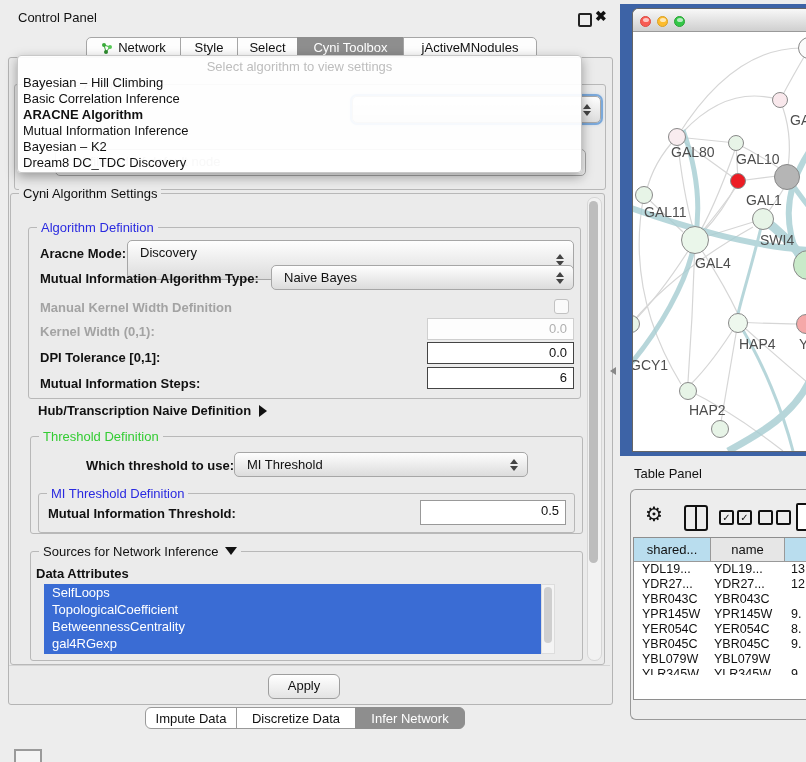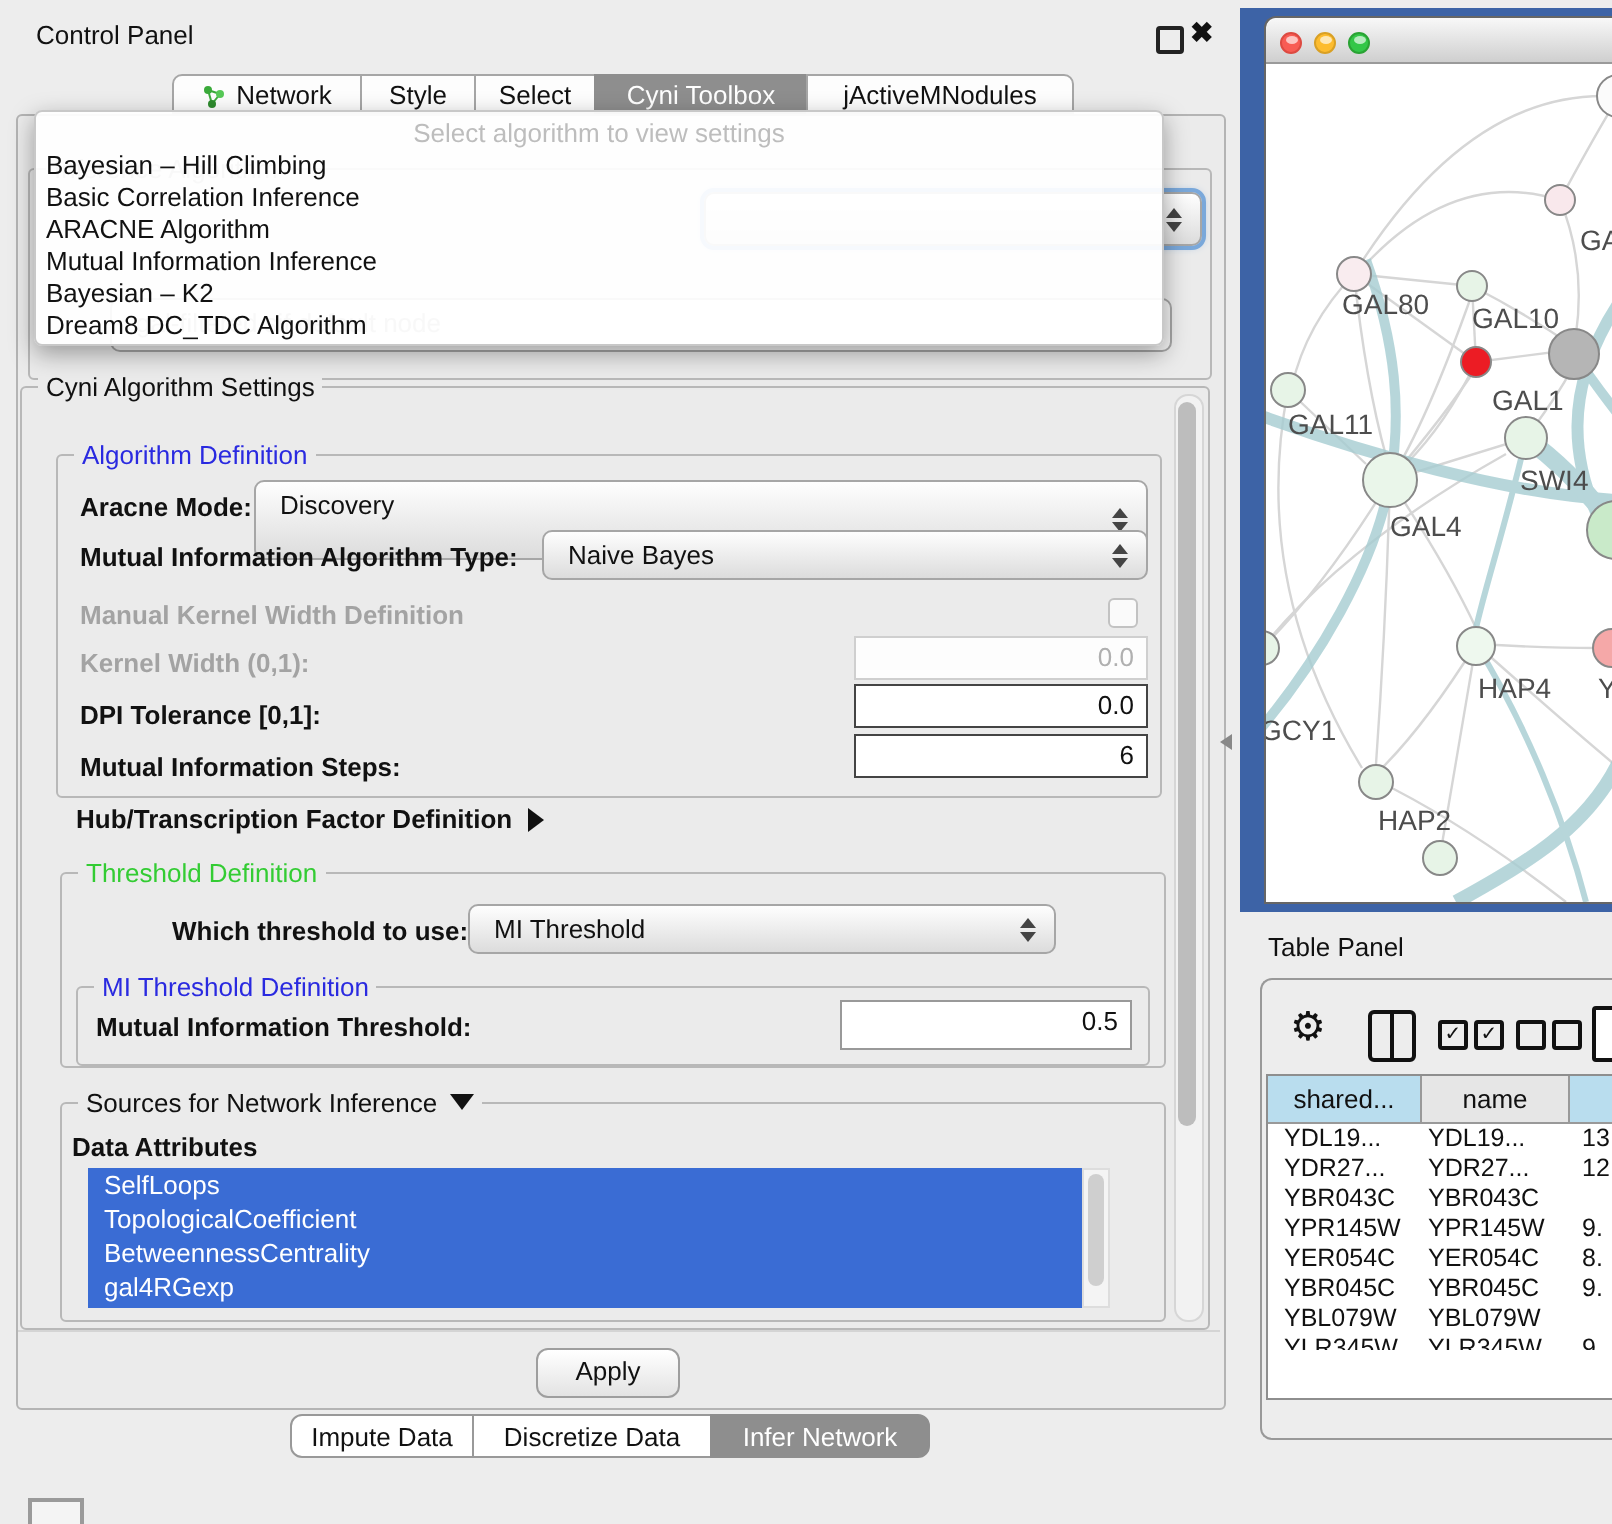--- a/index.html
+++ b/index.html
@@ -41,21 +41,21 @@
   #algo-combo-behind{left:352px;top:96px;width:249px;height:27px;outline:2px solid #7aa8da;box-shadow:0 0 4px #7aa8da;}
   #network-combo-behind{left:55px;top:149px;width:531px;height:27px;background:#f3f3f3;}
   #network-combo-behind .cv{color:#9a9a9a;}
 
   
   #algo-popup{left:17px;top:55px;width:563px;height:116px;background:rgba(255,255,255,0.93);
               border:1px solid #c8c8c8;border-radius:4px;box-shadow:0 4px 12px rgba(0,0,0,0.35);z-index:6;}
   #algo-placeholder{width:100%;text-align:center;top:3px;font-size:13px;color:#bdbdbd;position:absolute;}
   #algo-options{position:absolute;left:5px;top:19px;right:5px;}
   .algo-opt{font-size:13px;height:16px;line-height:16px;white-space:nowrap;}
-  .algo-opt.sel{font-weight:normal;}
+  .algo-opt.sel{font-weight:bold;}
 
   
   #cyni-box{left:10px;top:193px;width:593px;height:470px;background:#ebebeb;z-index:2;}
   #cyni-scroll{position:absolute;right:2px;top:3px;width:13px;height:462px;background:#f2f2f2;border:1px solid #d6d6d6;border-radius:7px;}
   #cyni-thumb{position:absolute;left:1px;top:3px;width:9px;height:362px;background:#bdbdbd;border-radius:6px;}
 
   .flabel{font-size:13px;font-weight:bold;white-space:nowrap;}
   .flabel.dis{color:#a3a3a3;}
   .tfield{background:#fff;border:1px solid #444;box-sizing:border-box;font-size:13px;text-align:right;padding:2px 6px 0 0;}
   .tfield.dis{border-color:#cfcfcf;color:#b0b0b0;background:#fdfdfd;}
@@ -170,21 +170,21 @@
   </div>
 
   <div class="abs" id="algo-popup">
     <div id="algo-placeholder">Select algorithm to view settings</div>
     <div id="algo-options">
         <div class="algo-opt">Bayesian – Hill Climbing</div>
         <div class="algo-opt">Basic Correlation Inference</div>
         <div class="algo-opt sel">ARACNE Algorithm</div>
         <div class="algo-opt">Mutual Information Inference</div>
         <div class="algo-opt">Bayesian – K2</div>
-        <div class="algo-opt">Dream8 DC_TDC Algorithm</div>
+        <div class="algo-opt">Dream8 DC_TDC Discovery</div>
       </div>
   </div>
 
   <div class="abs gbox" id="cyni-box">
     <span class="gtitle">Cyni Algorithm Settings</span>
     <div id="cyni-scroll">
         <div id="cyni-thumb"></div>
       </div>
   </div>
 
@@ -210,21 +210,21 @@
   <div class="abs flabel dis" style="left:40px;top:300px;z-index:3">Manual Kernel Width Definition</div>
   <div class="abs" id="checkbox-mkw"></div>
   <div class="abs flabel dis" style="left:40px;top:324px;z-index:3">Kernel Width (0,1):</div>
   <div class="abs tfield dis" style="left:427px;top:318px;width:147px;height:22px;z-index:3">0.0</div>
   <div class="abs flabel" style="left:40px;top:350px;z-index:3">DPI Tolerance [0,1]:</div>
   <div class="abs tfield" style="left:427px;top:342px;width:147px;height:22px;z-index:3">0.0</div>
   <div class="abs flabel" style="left:40px;top:376px;z-index:3">Mutual Information Steps:</div>
   <div class="abs tfield" style="left:427px;top:367px;width:147px;height:22px;z-index:3">6</div>
 
   <div class="abs" style="left:38px;top:401px;z-index:3">
-    <span class="flabel">Hub/Transcription Factor Definition</span><span class="tri-right"></span>
+    <span class="flabel">Hub/Transcription Naive Definition</span><span class="tri-right"></span>
   </div>
 
   <div class="abs gbox" id="thresh-box">
     <span class="gtitle" id="thresh-title">Threshold Definition</span>
   </div>
   <div class="abs flabel" style="left:86px;top:458px;z-index:3">Which threshold to use:</div>
   <div class="abs combo" style="left:234px;top:452px;width:294px;height:25px;z-index:3">
     <span class="cv">MI Threshold</span>
     <span class="arrows">
         <i class="up"></i>

